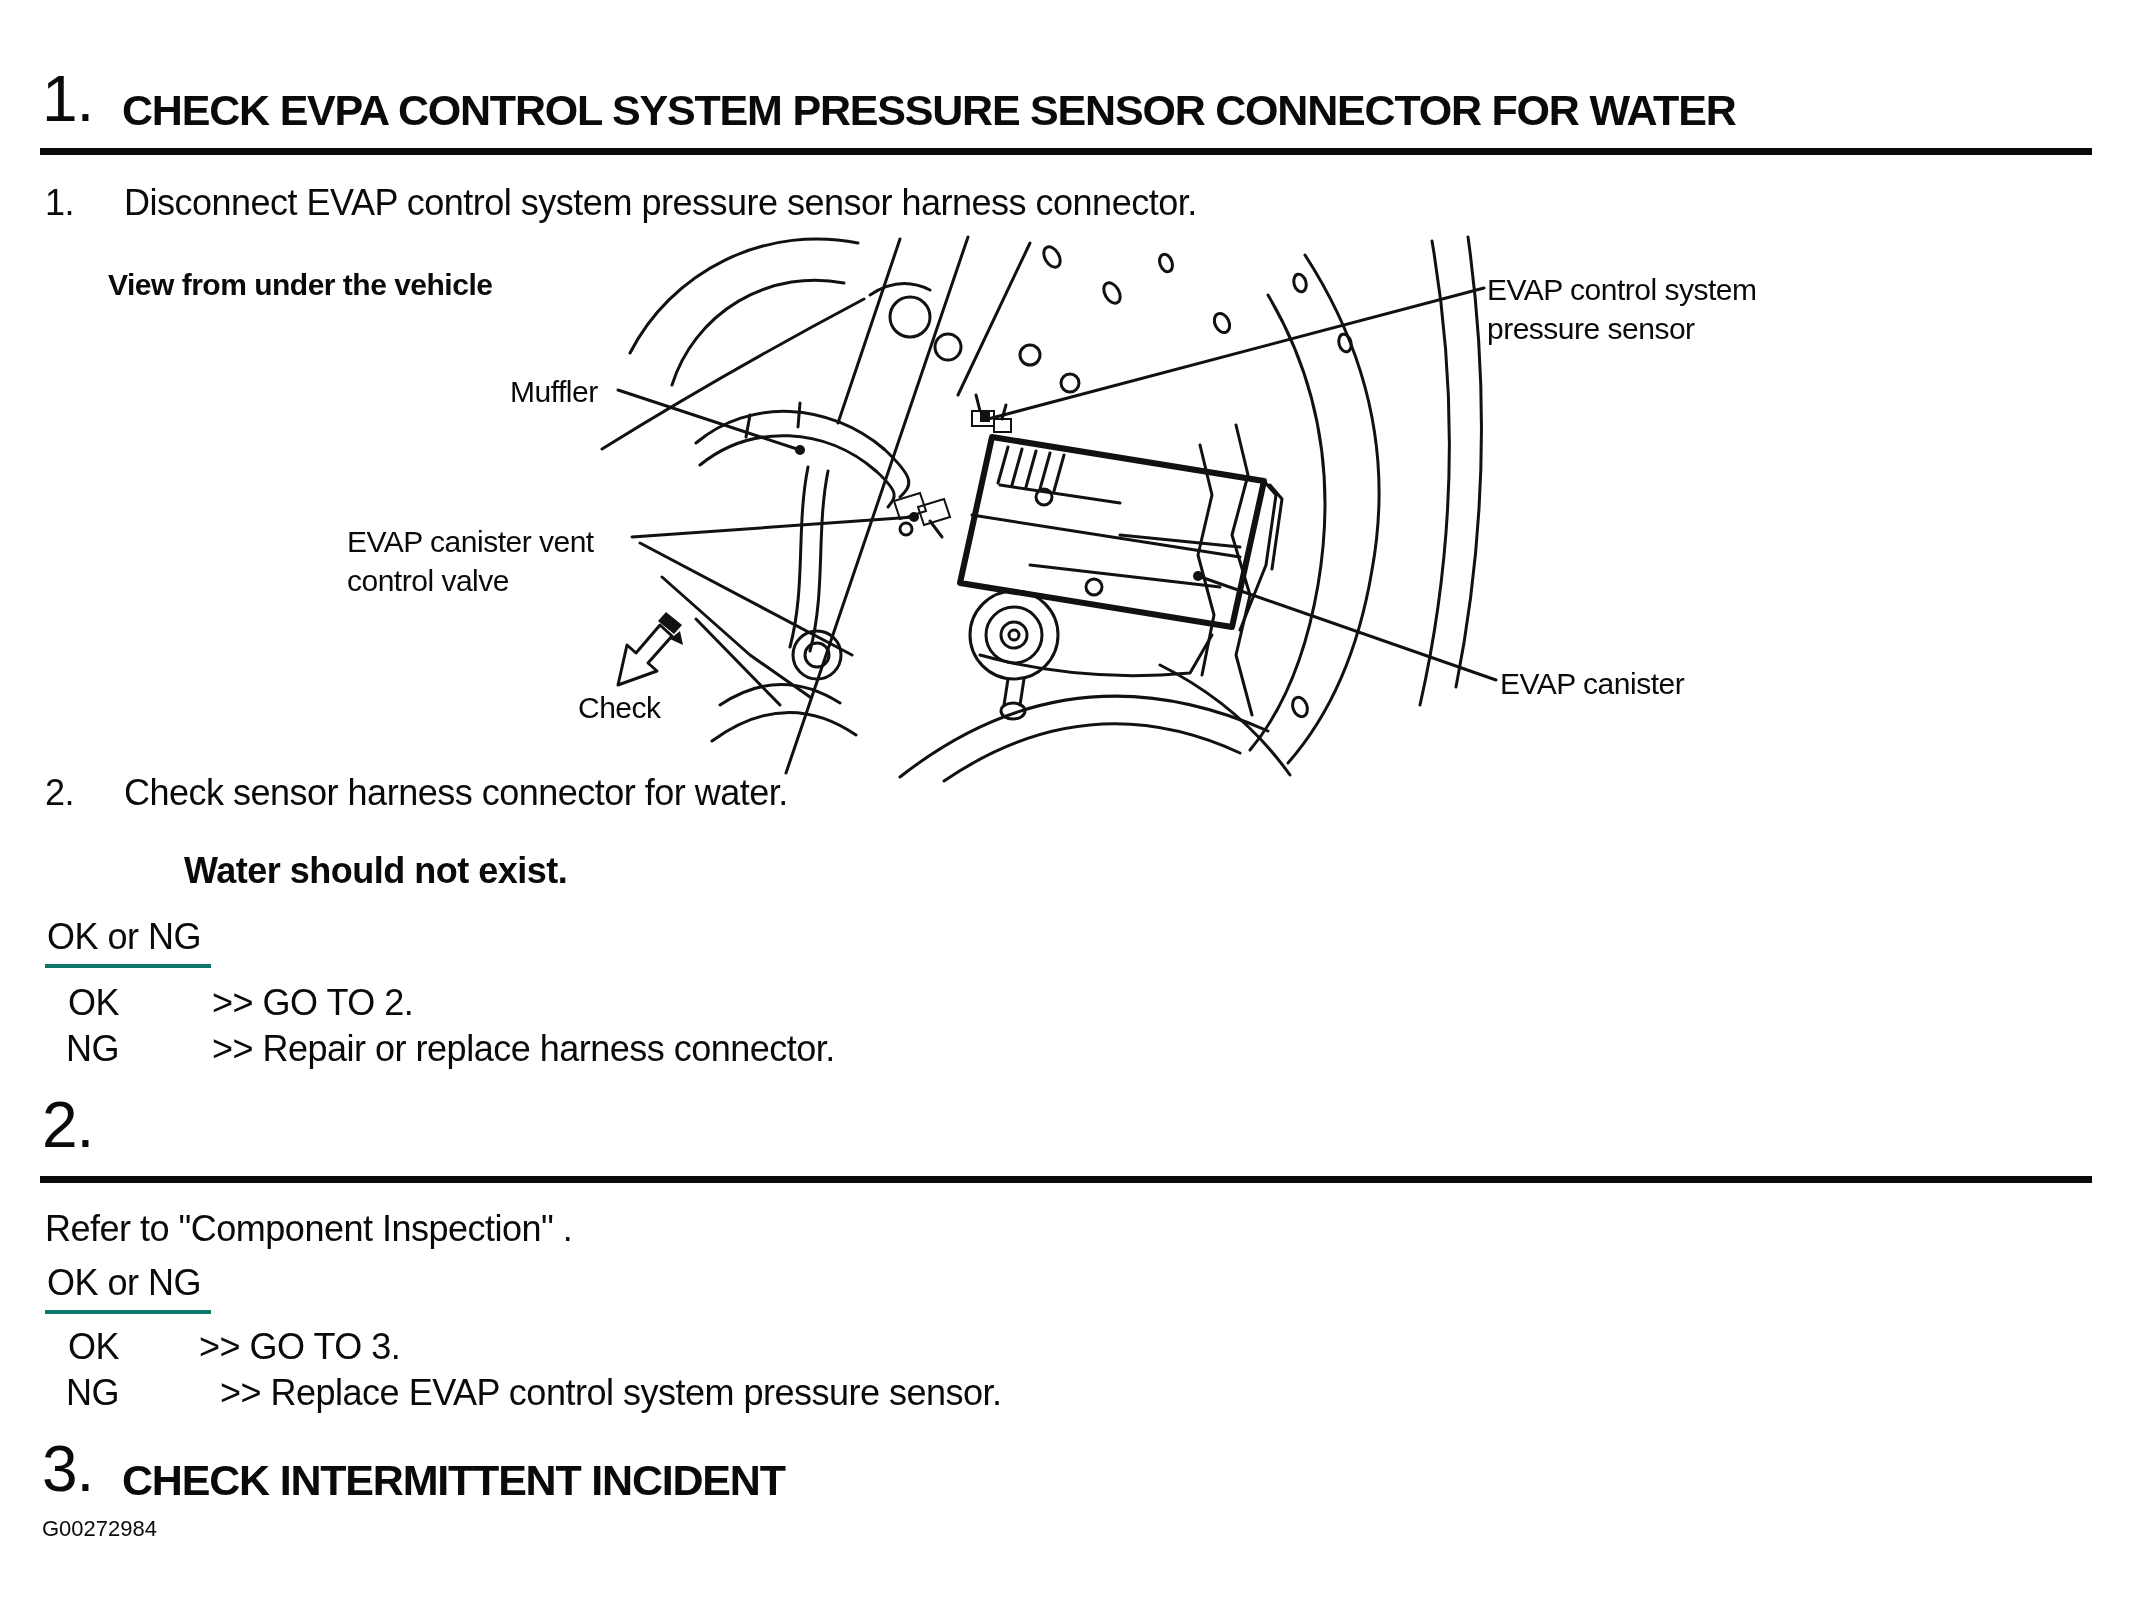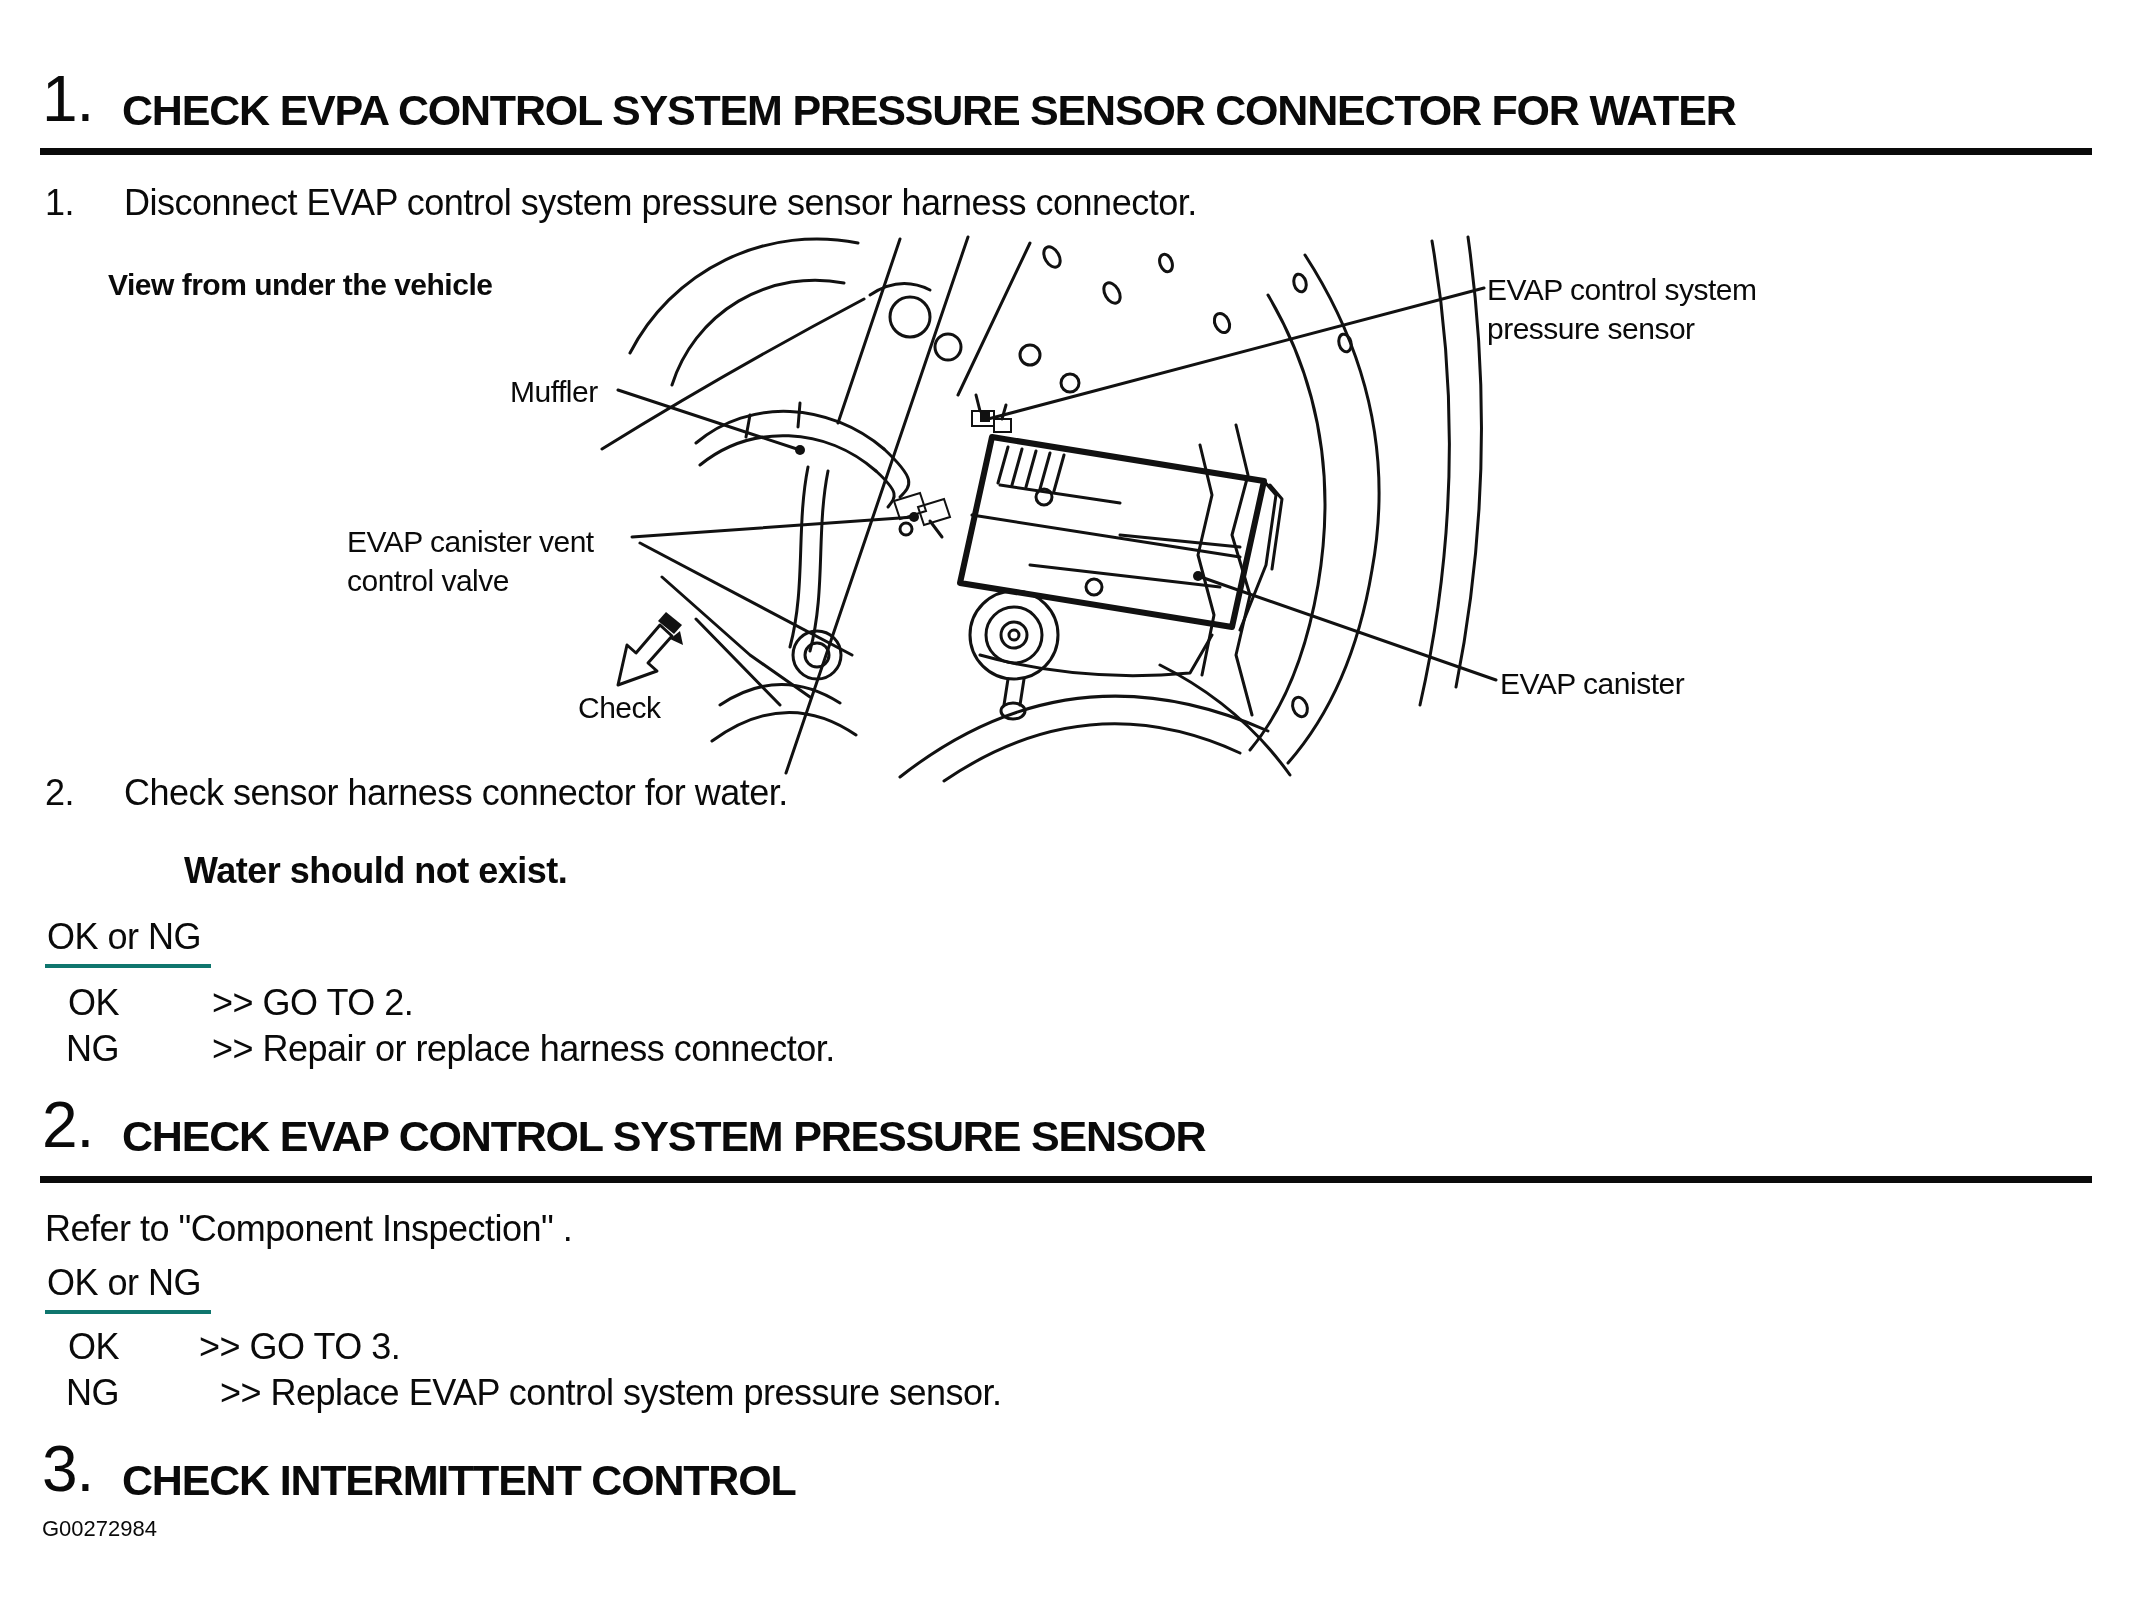--- a/index.html
+++ b/index.html
@@ -160,31 +160,30 @@
 
   <div class="abs" style="left:45px;top:916px;">
     <span class="okng-head">OK or NG</span>
   </div>
   <div class="abs body-text" style="left:68px;top:982px;">OK</div>
   <div class="abs body-text" style="left:212px;top:982px;">&gt;&gt; GO TO 2.</div>
   <div class="abs body-text" style="left:66px;top:1028px;">NG</div>
   <div class="abs body-text" style="left:212px;top:1028px;">&gt;&gt; Repair or replace harness connector.</div>
 
   <div class="abs sec-num" style="left:42px;top:1088px;">2.</div>
-  <div class="abs sec-title" style="left:122px;top:1112px;">CHECK EVAP CONTROL SYSTEM PRESSURE SENSOR</div>
   <div class="rule" style="top:1176px;"></div>
 
   <div class="abs body-text" style="left:45px;top:1208px;">Refer to "Component Inspection" .</div>
 
   <div class="abs" style="left:45px;top:1262px;">
     <span class="okng-head">OK or NG</span>
   </div>
   <div class="abs body-text" style="left:68px;top:1326px;">OK</div>
   <div class="abs body-text" style="left:199px;top:1326px;">&gt;&gt; GO TO 3.</div>
   <div class="abs body-text" style="left:66px;top:1372px;">NG</div>
   <div class="abs body-text" style="left:220px;top:1372px;">&gt;&gt; Replace EVAP control system pressure sensor.</div>
 
   <div class="abs sec-num" style="left:42px;top:1432px;">3.</div>
-  <div class="abs sec-title" style="left:122px;top:1456px;">CHECK INTERMITTENT CONTROL</div>
+  <div class="abs sec-title" style="left:122px;top:1456px;">CHECK INTERMITTENT INCIDENT</div>
 
   <div class="abs gnum" style="left:42px;top:1516px;">G00272984</div>
 
 </div>
 
 </body></html>

